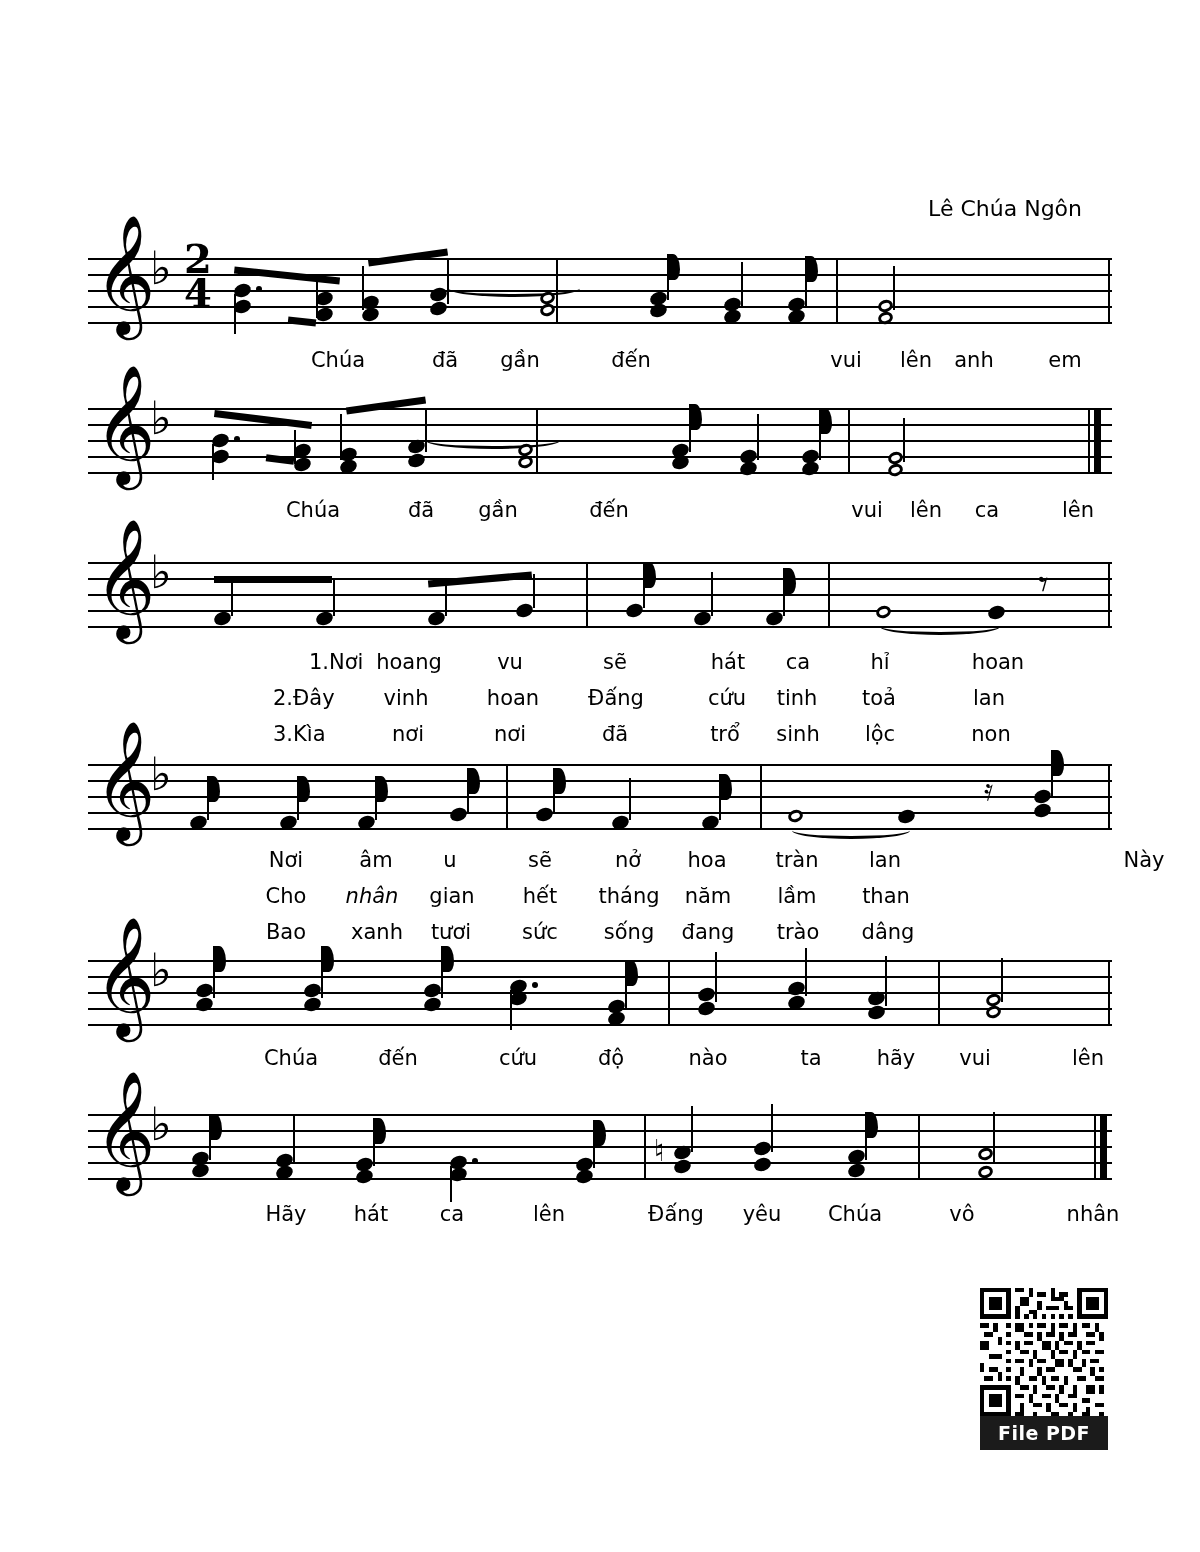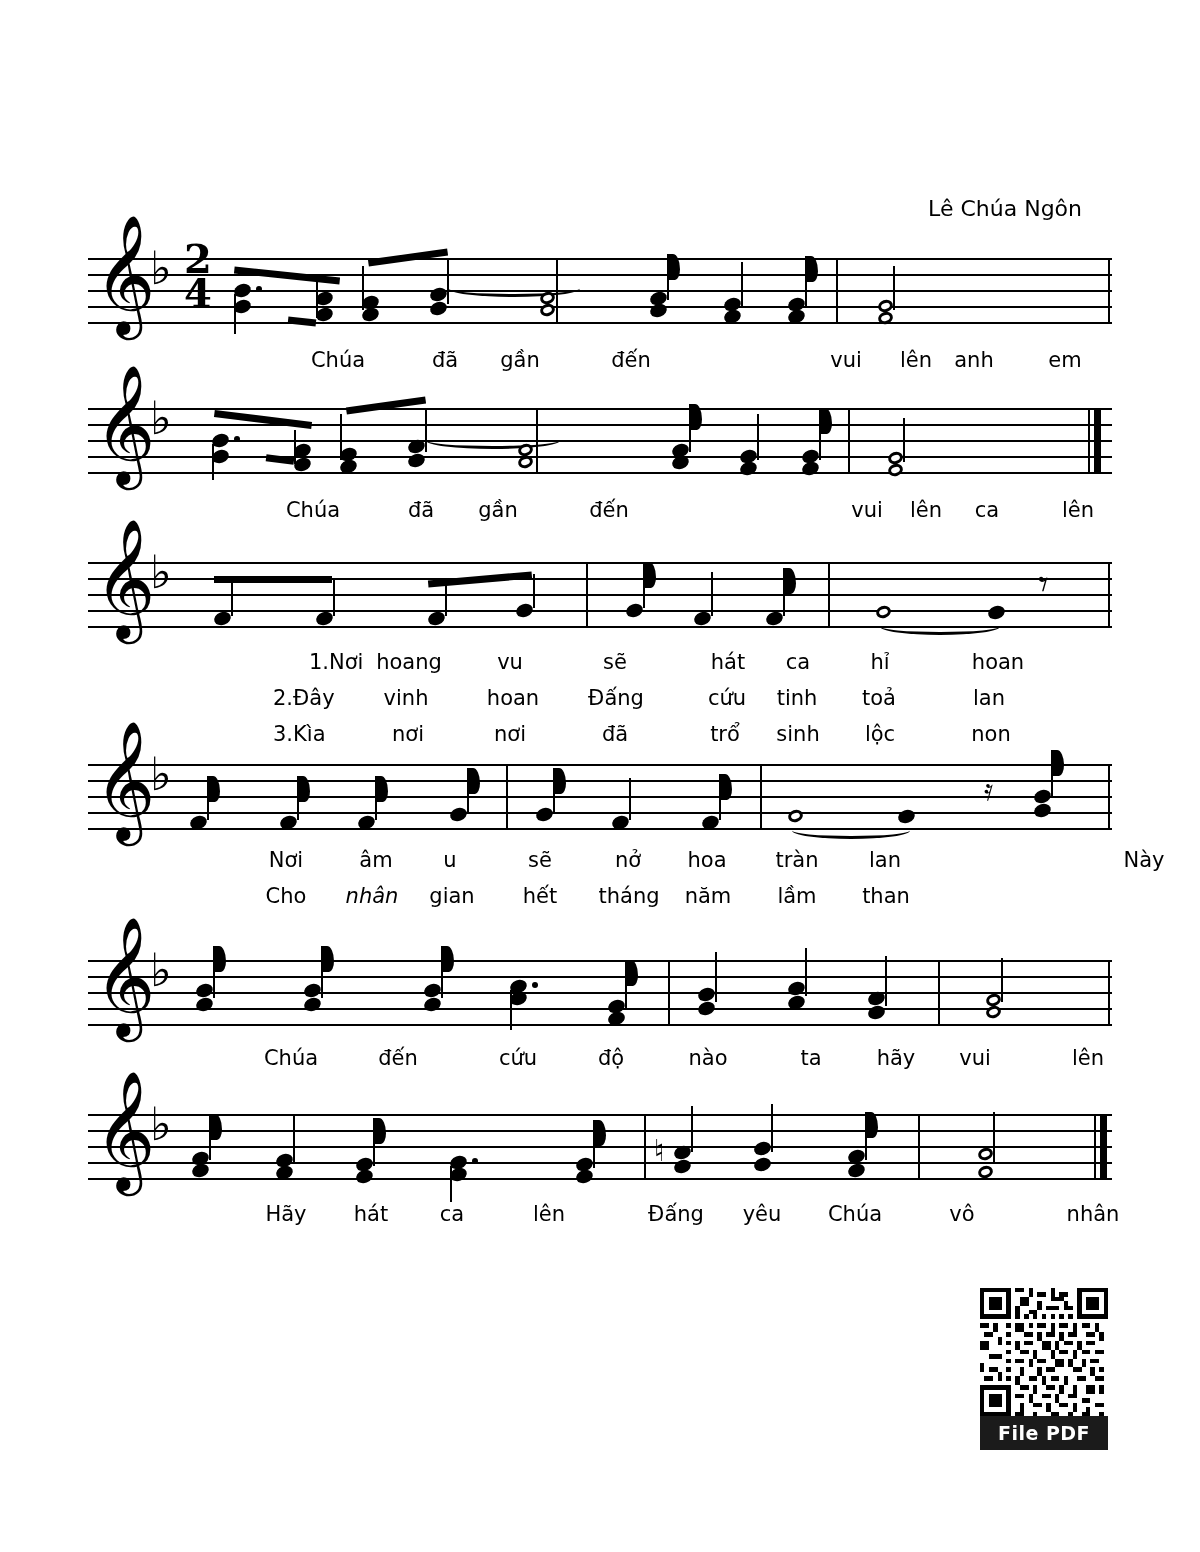--- a/index.html
+++ b/index.html
@@ -512,20 +512,30 @@
   </div>
   <div class="lyric-row" style="top:884px;">
     <span class="lyric" style="left:198px;">Cho</span>
     <span class="lyric" style="left:284px;font-style:italic;">nhân</span>
     <span class="lyric" style="left:364px;">gian</span>
     <span class="lyric" style="left:452px;">hết</span>
     <span class="lyric" style="left:541px;">tháng</span>
     <span class="lyric" style="left:620px;">năm</span>
     <span class="lyric" style="left:709px;">lầm</span>
     <span class="lyric" style="left:798px;">than</span>
+  </div>
+  <div class="lyric-row" style="top:920px;">
+    <span class="lyric" style="left:198px;">Bao</span>
+    <span class="lyric" style="left:289px;">xanh</span>
+    <span class="lyric" style="left:363px;">tươi</span>
+    <span class="lyric" style="left:452px;">sức</span>
+    <span class="lyric" style="left:541px;">sống</span>
+    <span class="lyric" style="left:620px;">đang</span>
+    <span class="lyric" style="left:710px;">trào</span>
+    <span class="lyric" style="left:800px;">dâng</span>
   </div>
 
   <div class="system" style="top:960px;">
     <div class="staff">
       <div class="line l0"></div>
         <div class="line l1"></div>
         <div class="line l2"></div>
         <div class="line l3"></div>
         <div class="line l4"></div>
     </div>

